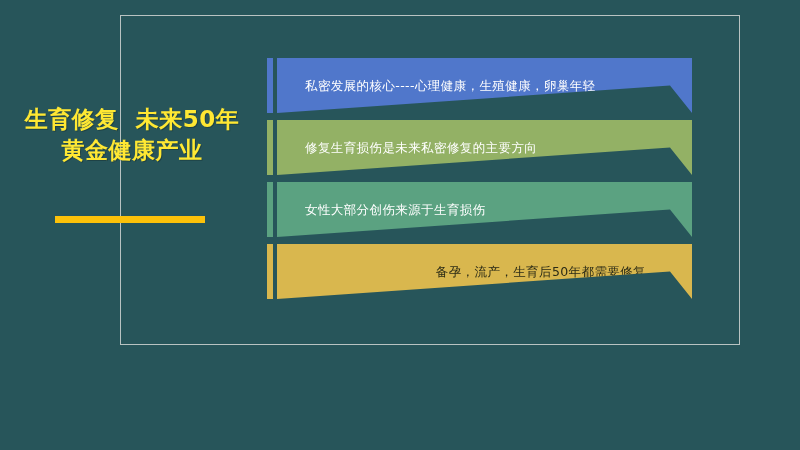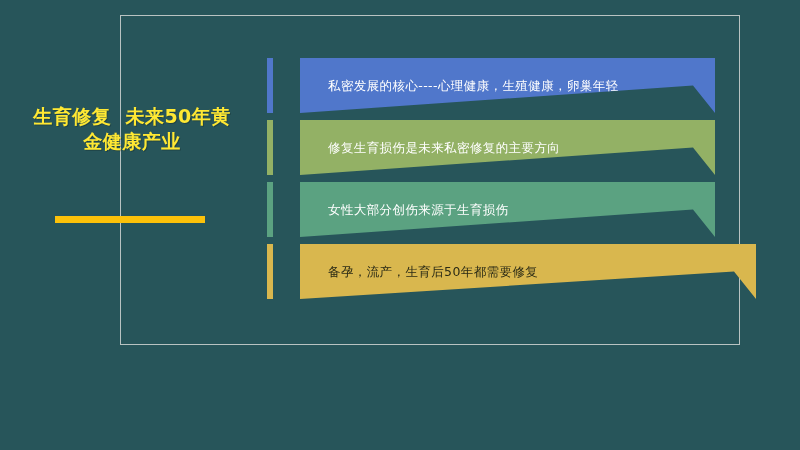--- a/index.html
+++ b/index.html
@@ -40,21 +40,21 @@
   
   .title-block {
     position: absolute;
     left: 24px;
     top: 104px;
     width: 216px;
     text-align: center;
   }
 
   .title-text {
-    font-size: 19px;
+    font-size: 23px;
     font-weight: bold;
     line-height: 1.34;
     color: #ffe833;
     letter-spacing: 0.5px;
     text-shadow: 1px 1px 0 rgba(0,0,0,0.22);
     white-space: pre-wrap;
   }
 
   .title-underline {
     position: absolute;
@@ -91,35 +91,34 @@
     position: absolute;
     left: 10px;
     top: 0;
     height: 55px;
     display: flex;
     align-items: center;
     padding-left: 28px;
     padding-right: 46px;
     -webkit-clip-path: polygon(0 0, 100% 0, 100% 100%, calc(100% - 22px) 50%, 0 100%);
     clip-path: polygon(0 0, 100% 0, 100% 100%, calc(100% - 22px) 50%, 0 100%);
-    margin-left: 23px;
   }
 
   .banner-label {
     font-size: 12.5px;
     line-height: 1.2;
     letter-spacing: 0.4px;
     white-space: nowrap;
   }
 
   
   .w1 .banner-body { width: 415px; }
   .w2 .banner-body { width: 415px; }
   .w3 .banner-body { width: 415px; }
-  .w4 .banner-body { width: 456px; }
+  .w4 .banner-body { width: 415px; justify-content: flex-end; }
 </style>
 </head>
 <body>
 
 <div class="slide" style="background: rgb(39, 85, 90);">
 
   <div class="frame" style="border-color: rgb(185, 195, 194);"></div>
 
   <div class="title-block">
     <div class="title-text" style="color: rgb(255, 232, 51);">生育修复  未来50年黄金健康产业</div>

